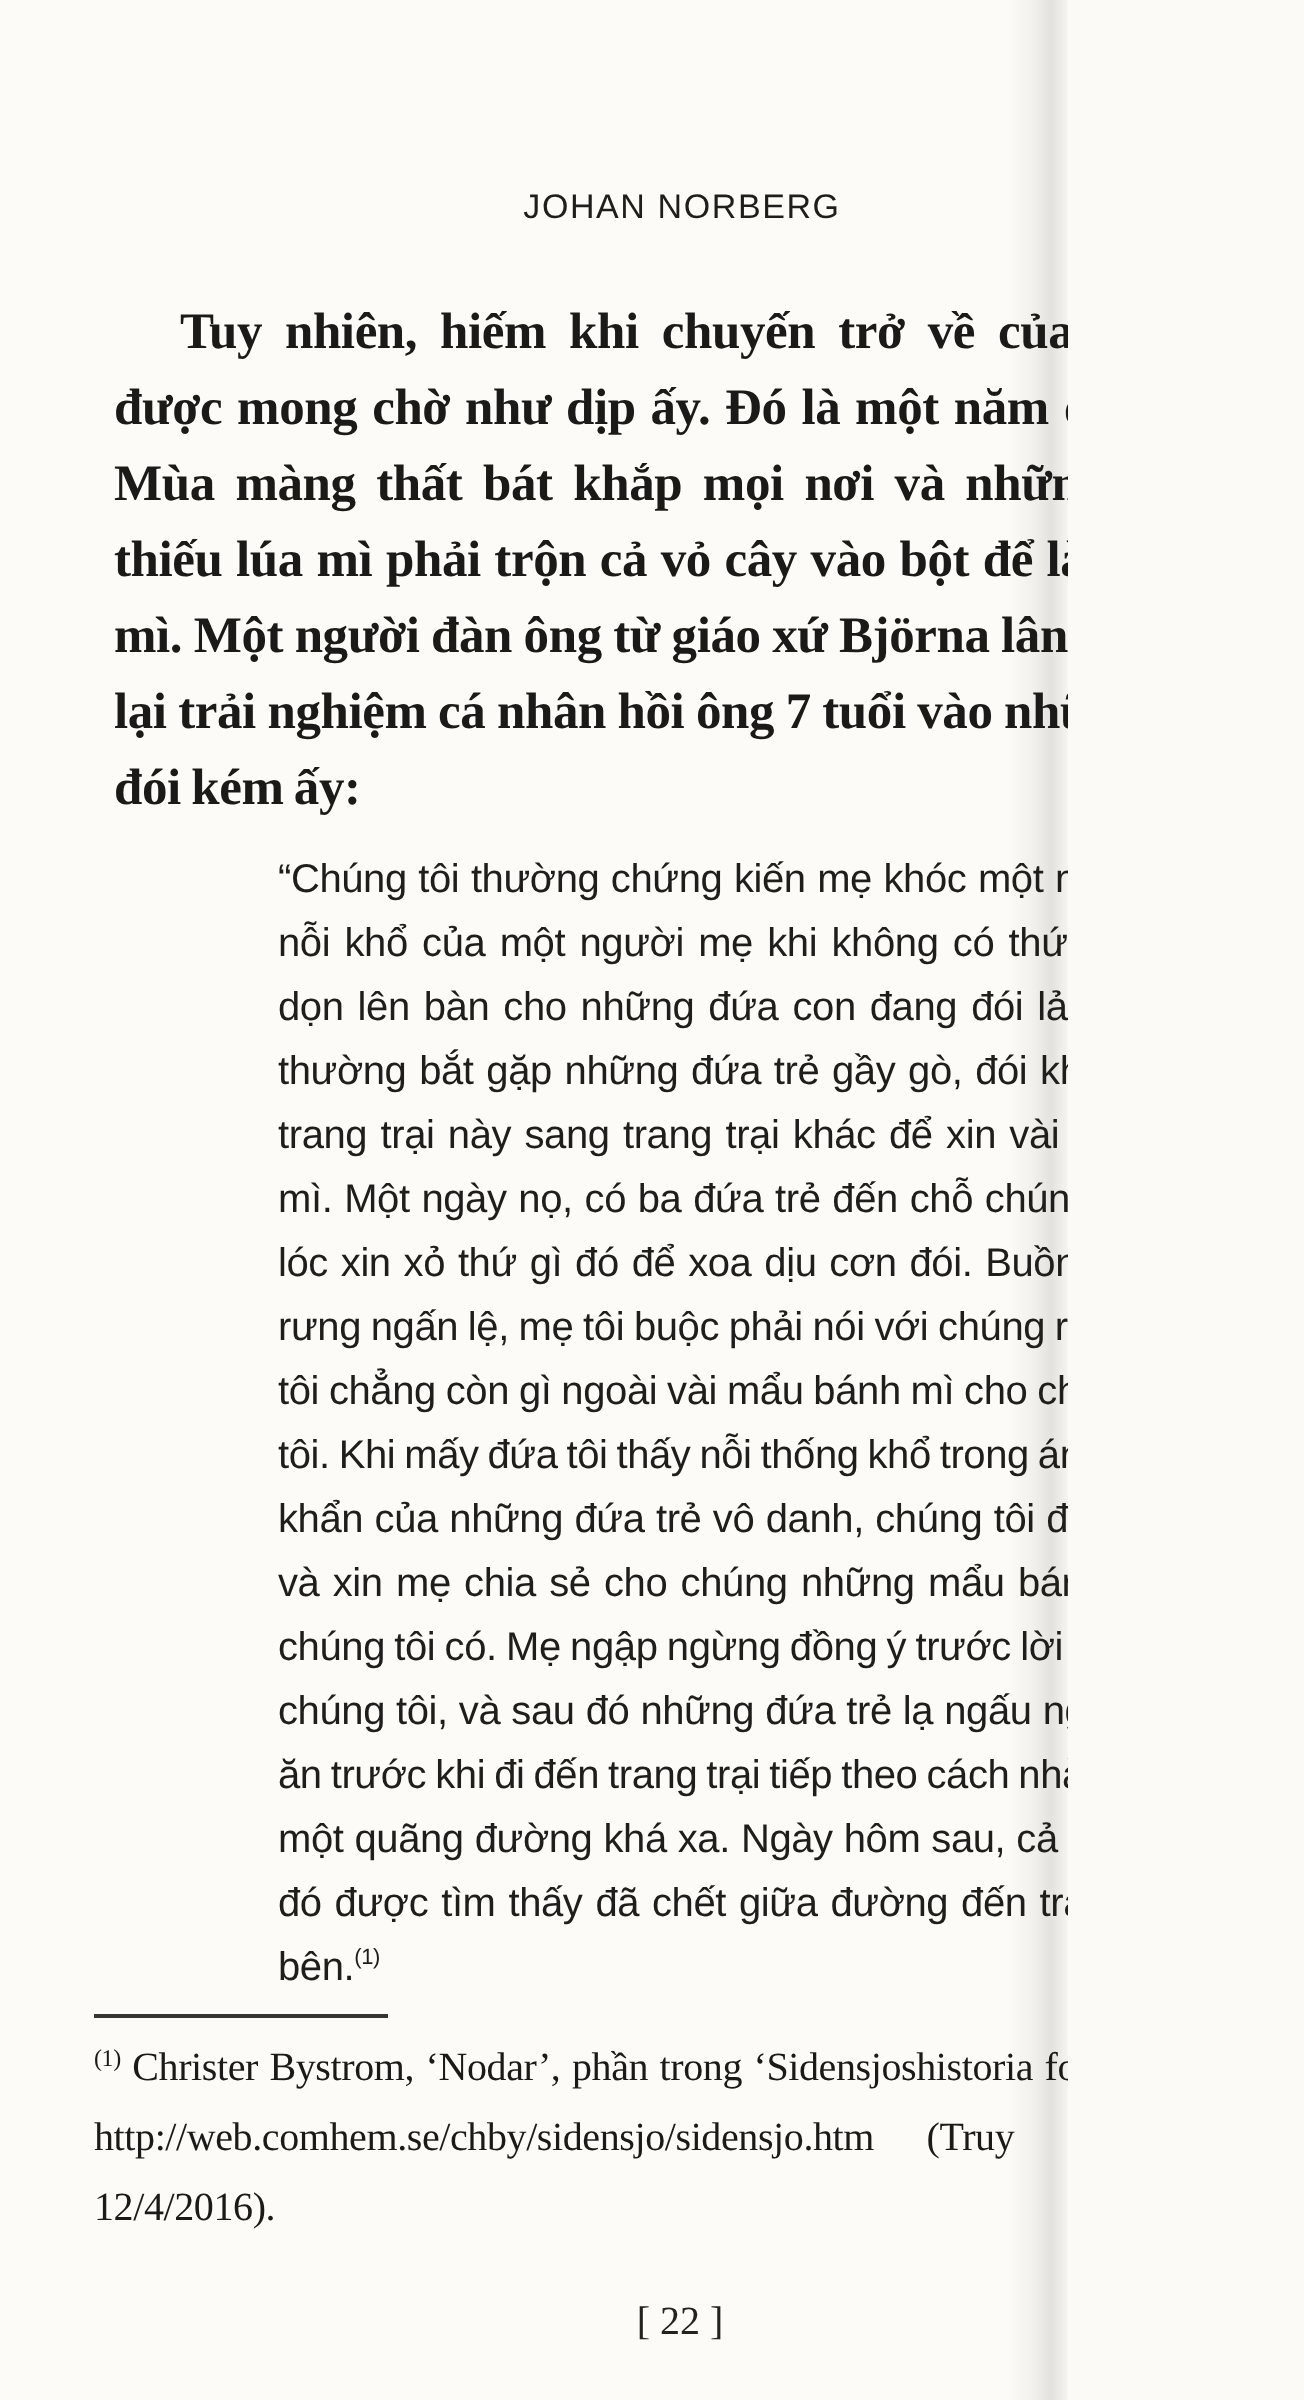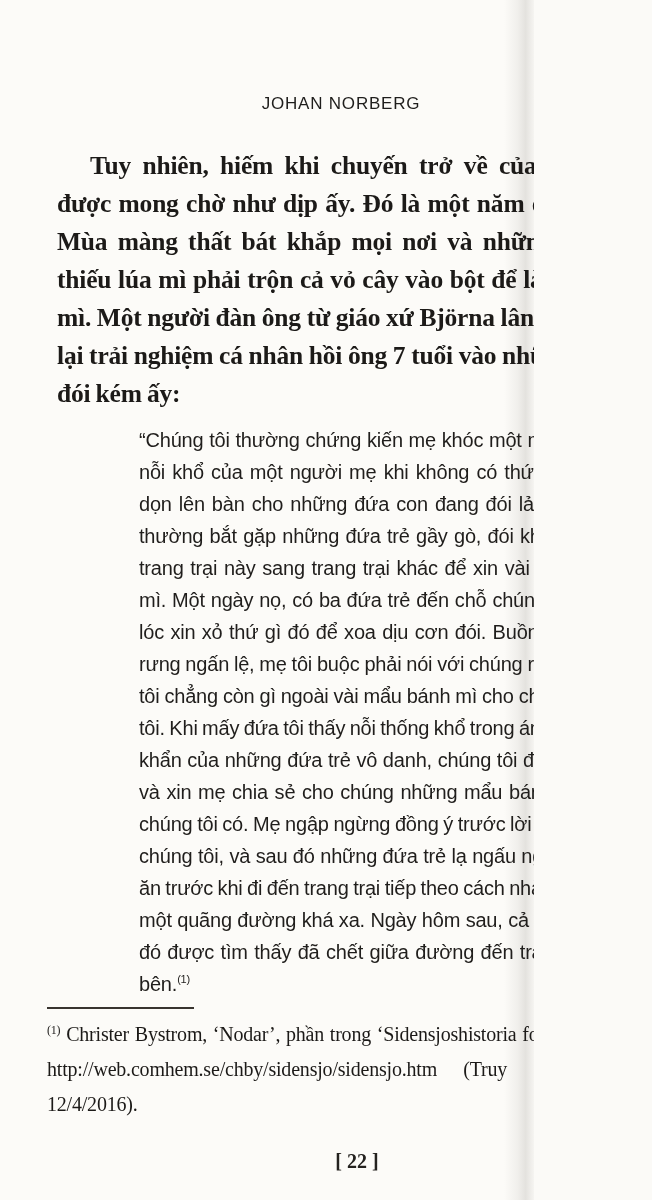--- a/index.html
+++ b/index.html
@@ -94,27 +94,26 @@
     color: #1c1a18;
   }
   .footnote sup {
     font-size: 12px;
     line-height: 0;
     vertical-align: 7px;
   }
   .folio {
     position: absolute;
     top: 1150px;
-    left: 73px;
+    left: 56px;
     width: 568px;
     text-align: center;
     font-family: "Liberation Serif", "DejaVu Serif", serif;
     font-size: 20px;
     color: #24221f;
-    font-weight: bold;
   }
 </style>
 </head>
 <body>
 
 <div class="page">
 
   <div class="edge-shadow"></div>
 
   <div class="running-head">JOHAN NORBERG</div>

